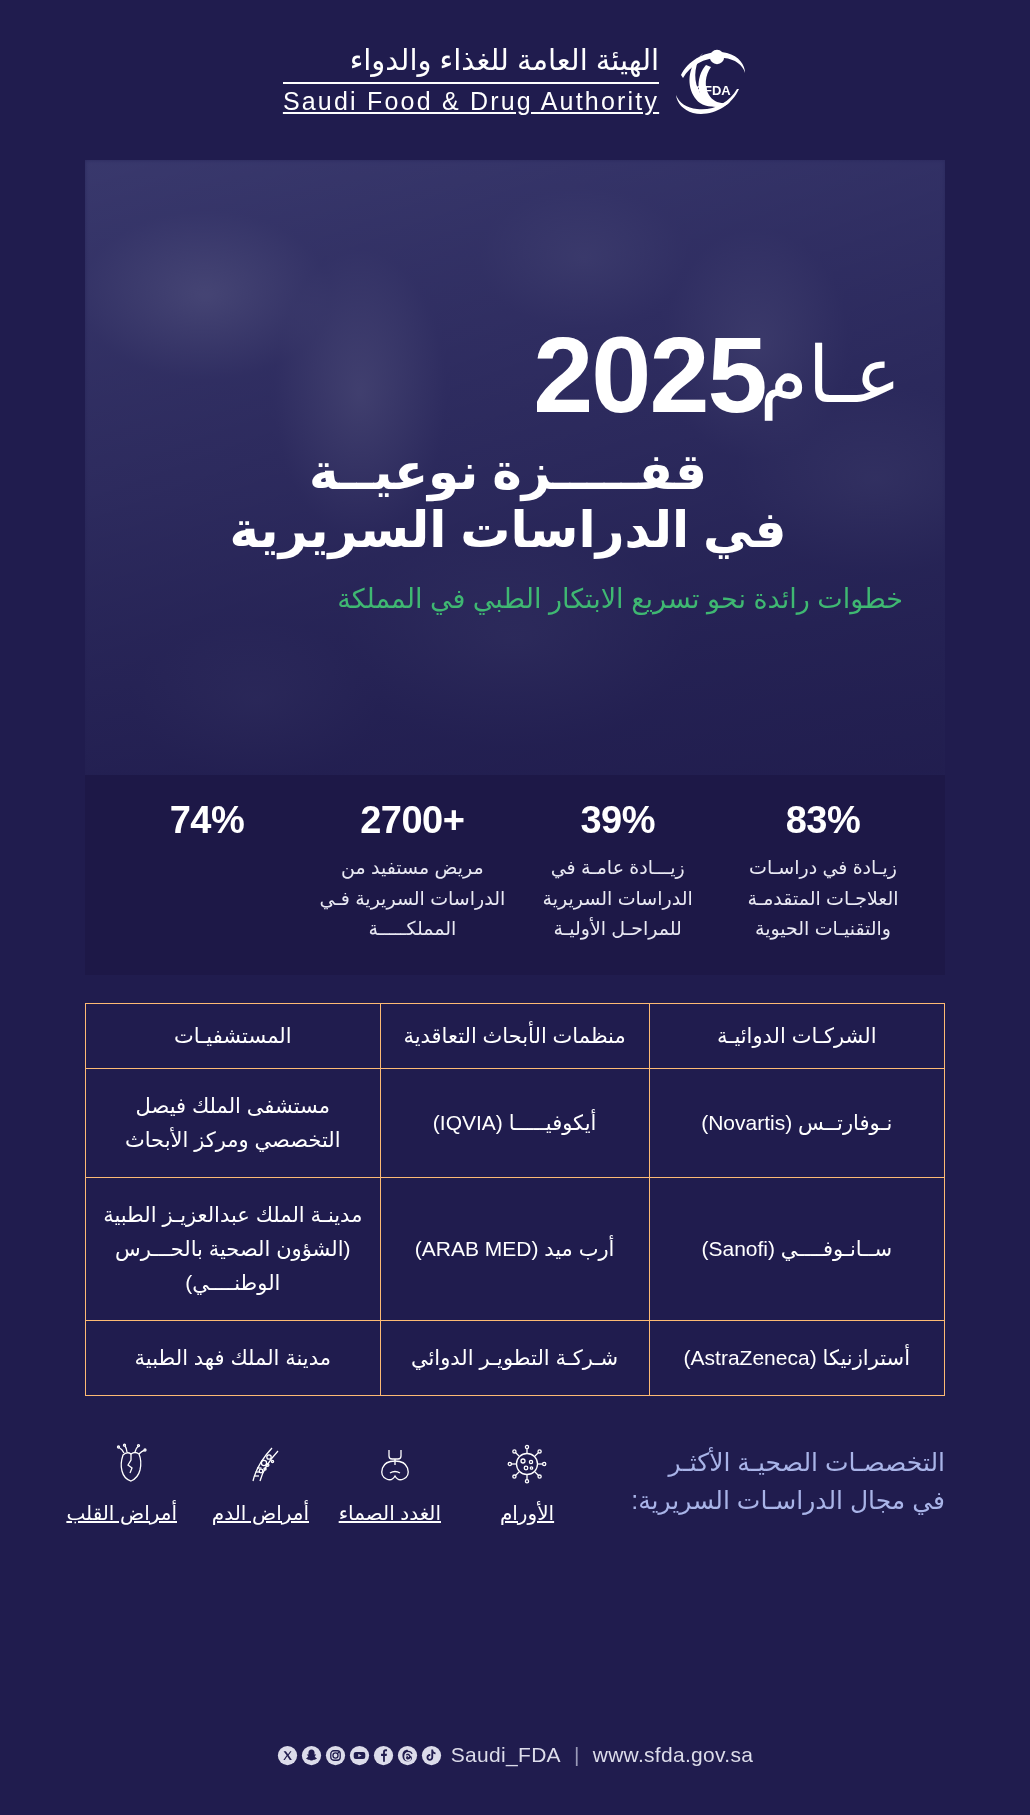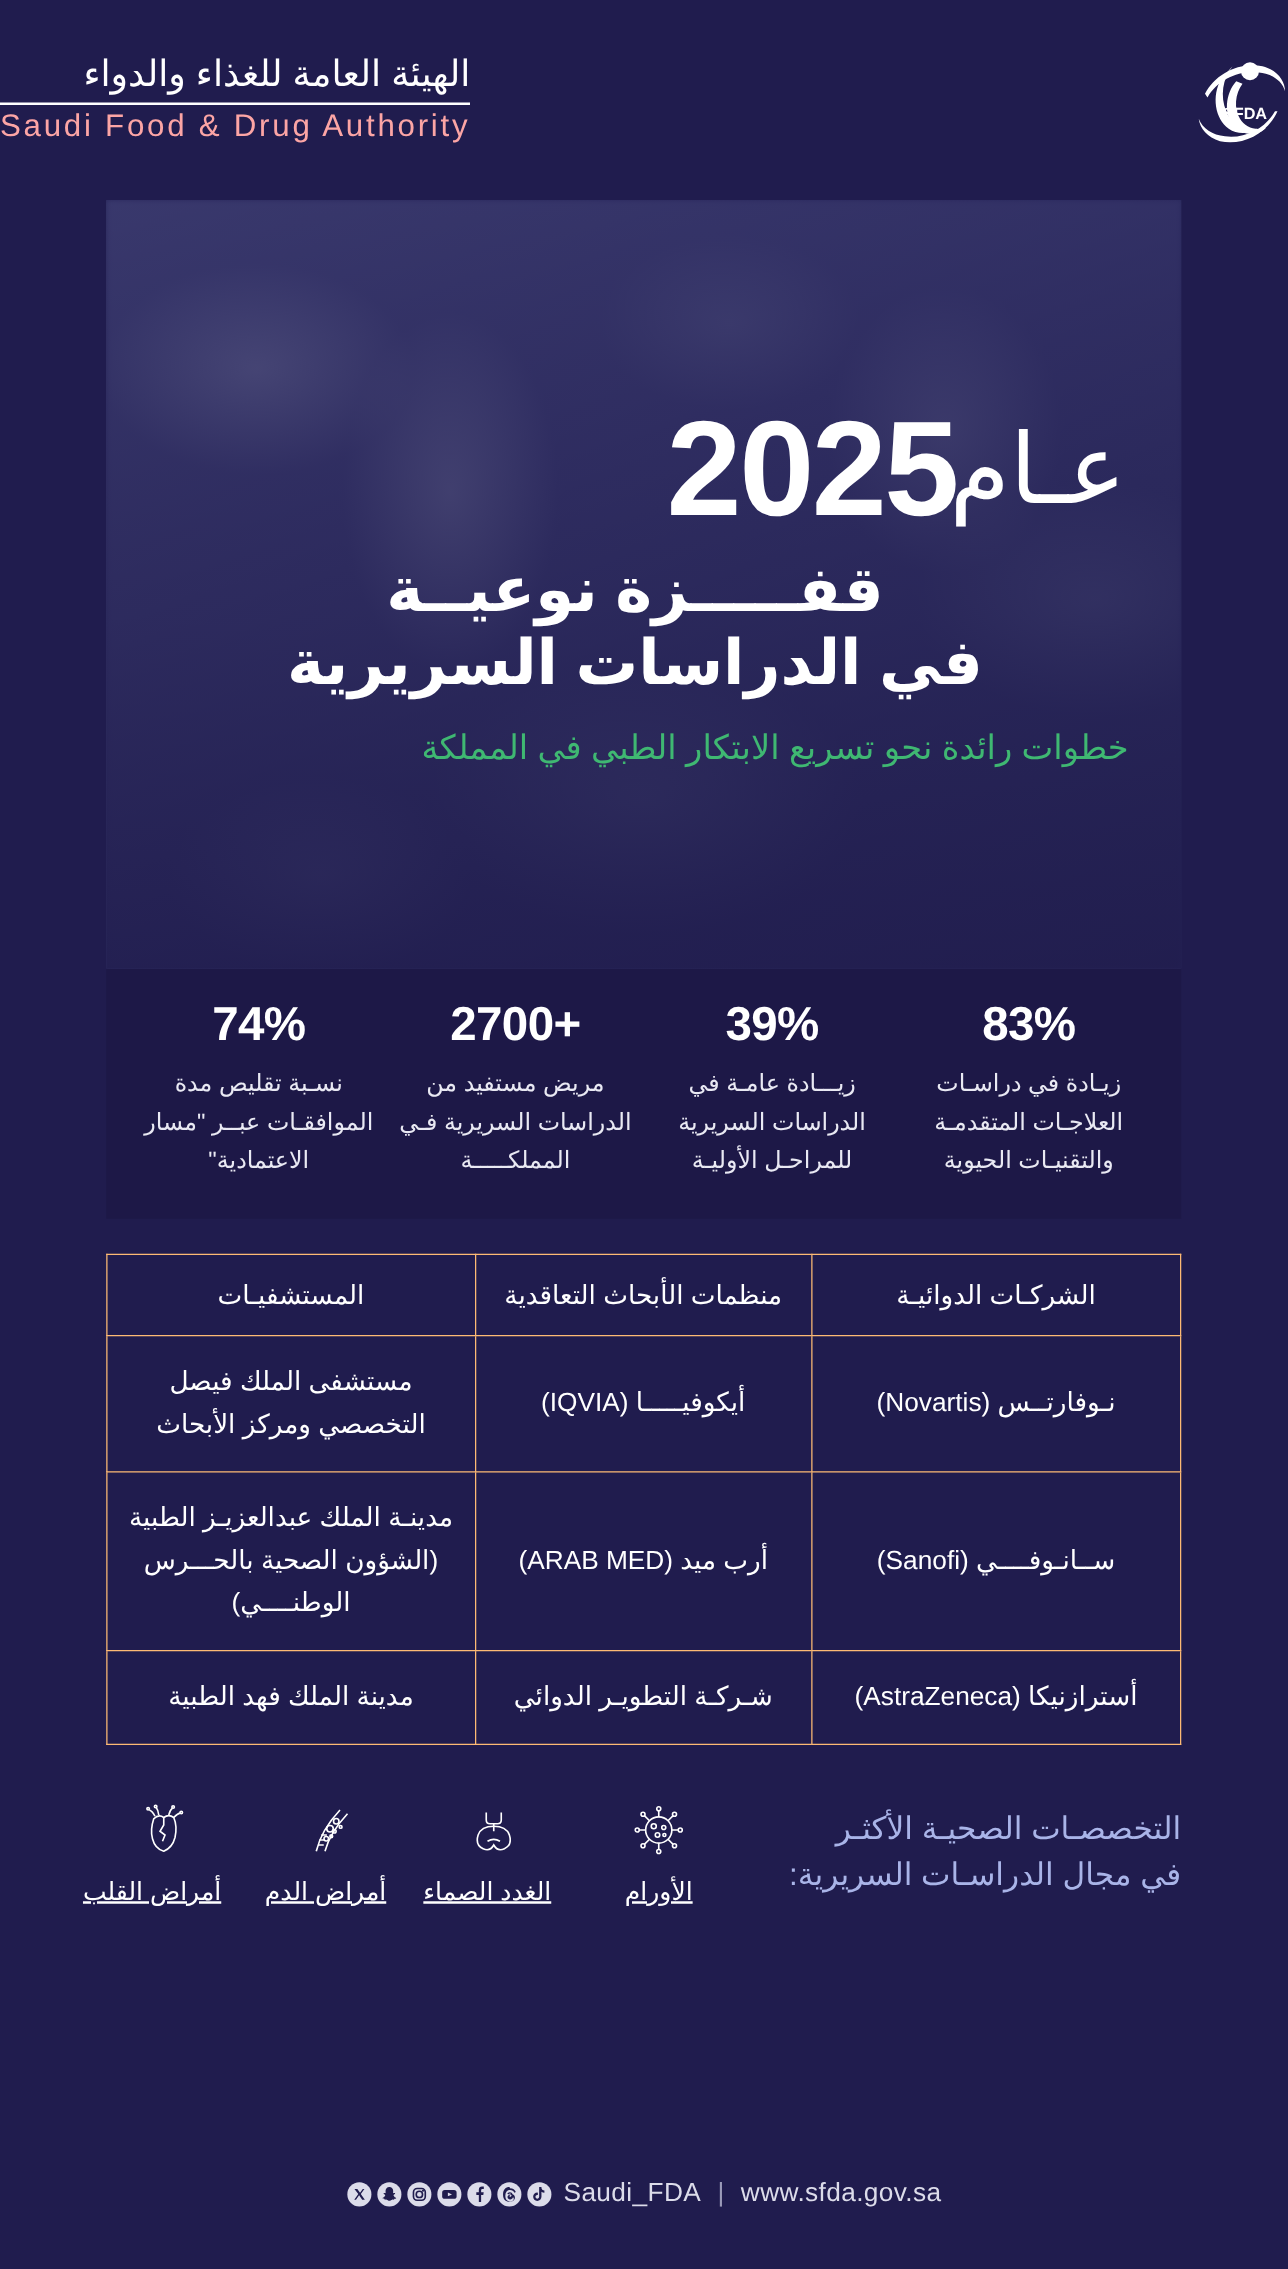--- a/index.html
+++ b/index.html
@@ -11,21 +11,21 @@
     color:#ffffff;
     overflow:hidden;
     position:relative;
   }
 
   
   .header{
     height:160px;
     display:flex;
     align-items:center;
-    justify-content:space-between;
+    justify-content:center;
     gap:14px;
     direction:ltr;
   }
   .logo-text{
     display:flex;
     flex-direction:column;
     align-items:flex-end;
     line-height:1;
   }
   .logo-ar{
@@ -39,23 +39,24 @@
   }
   .logo-rule{
     width:100%;
     height:2px;
     background:#fff;
     margin:2px 0 5px 0;
   }
   .logo-en{
     font-size:25px;
     letter-spacing:2.2px;
-    color:#fca5a5;
+    color:#ffffff;
     font-weight:400;
     white-space:nowrap;
+    text-decoration:underline;
   }
   .logo-mark{
     width:74px;height:86px;
     flex:0 0 auto;
     position:relative;
   }
 
   
   .hero{
     position:relative;
@@ -304,21 +305,20 @@
     </div>
     <div class="hero-h1">قفـــــزة نوعيــة</div>
     <div class="hero-h1">في الدراسات السريرية</div>
     <div class="hero-sub">خطوات رائدة نحو تسريع الابتكار الطبي في المملكة</div>
   </div>
 </div>
 
 <div class="stats">
   <div class="stat">
     <div class="stat-num">74%</div>
-    <div class="stat-label">نسـبة تقليص مدة الموافقـات عبــر "مسار الاعتمادية"</div>
   </div>
   <div class="stat">
     <div class="stat-num">2700+</div>
     <div class="stat-label">مريض مستفيد من الدراسات السريرية فـي المملكـــــة</div>
   </div>
   <div class="stat">
     <div class="stat-num">39%</div>
     <div class="stat-label">زيـــادة عامـة في الدراسات السريرية للمراحـل الأوليـة</div>
   </div>
   <div class="stat">

